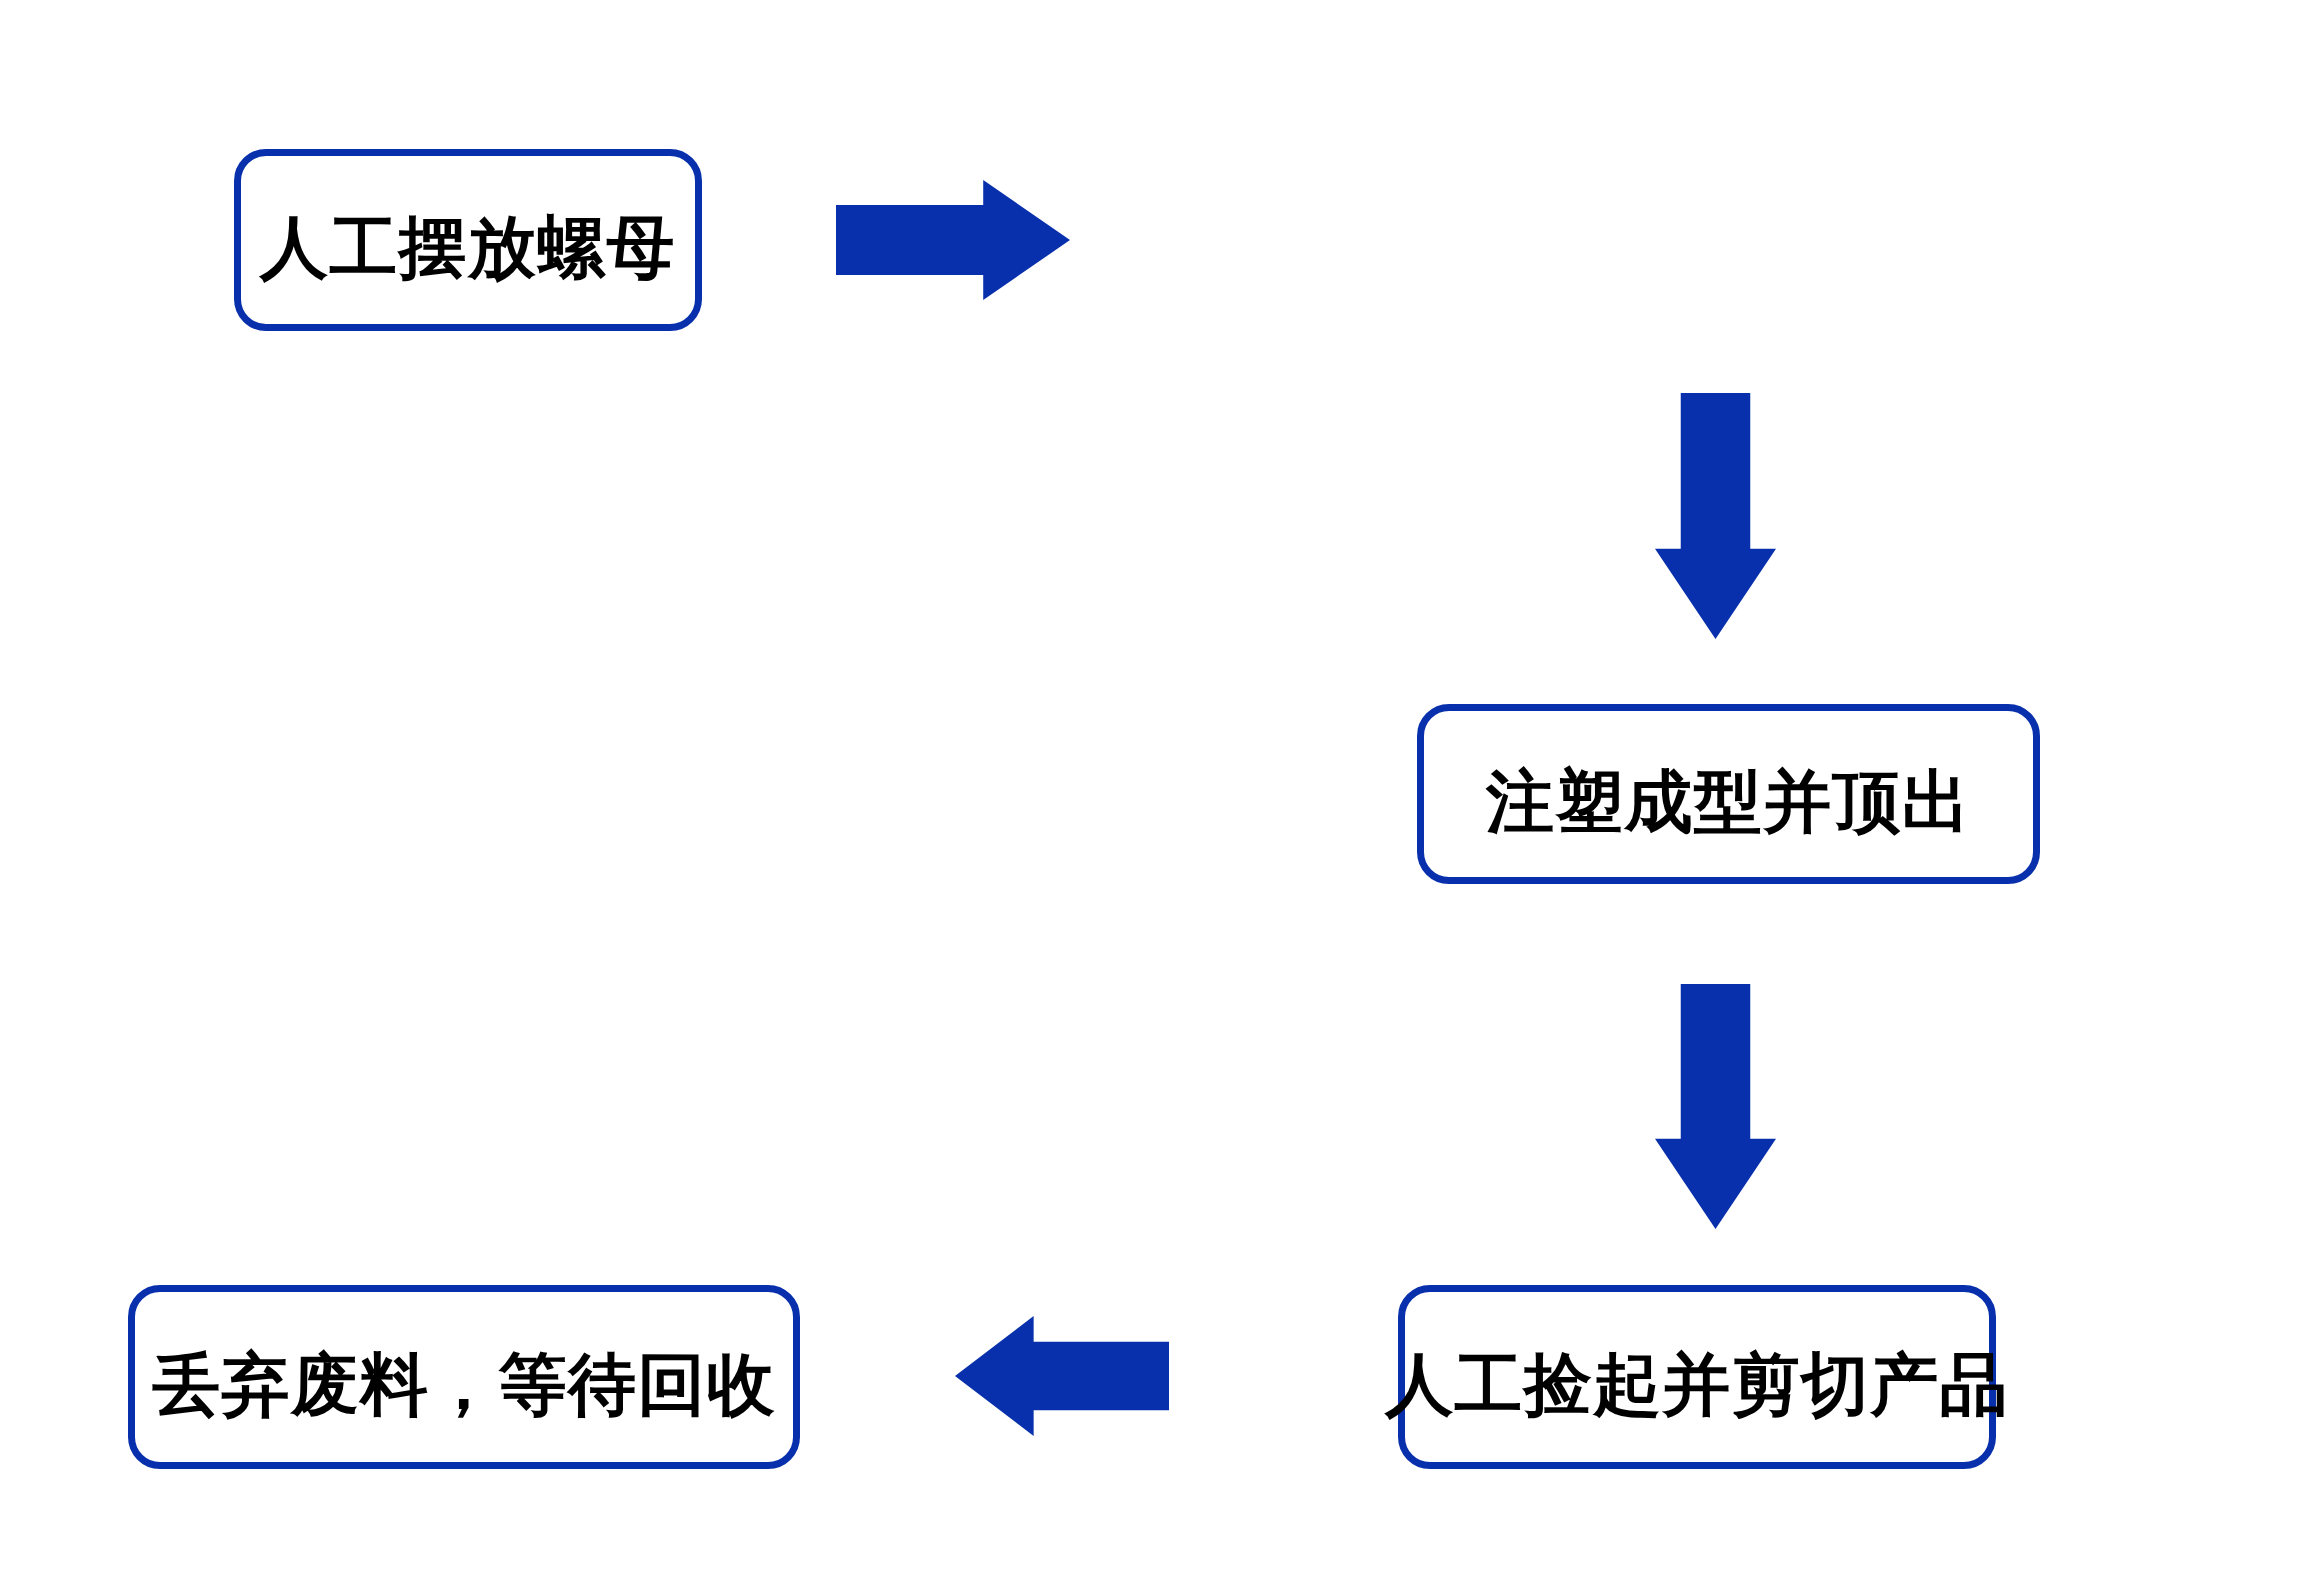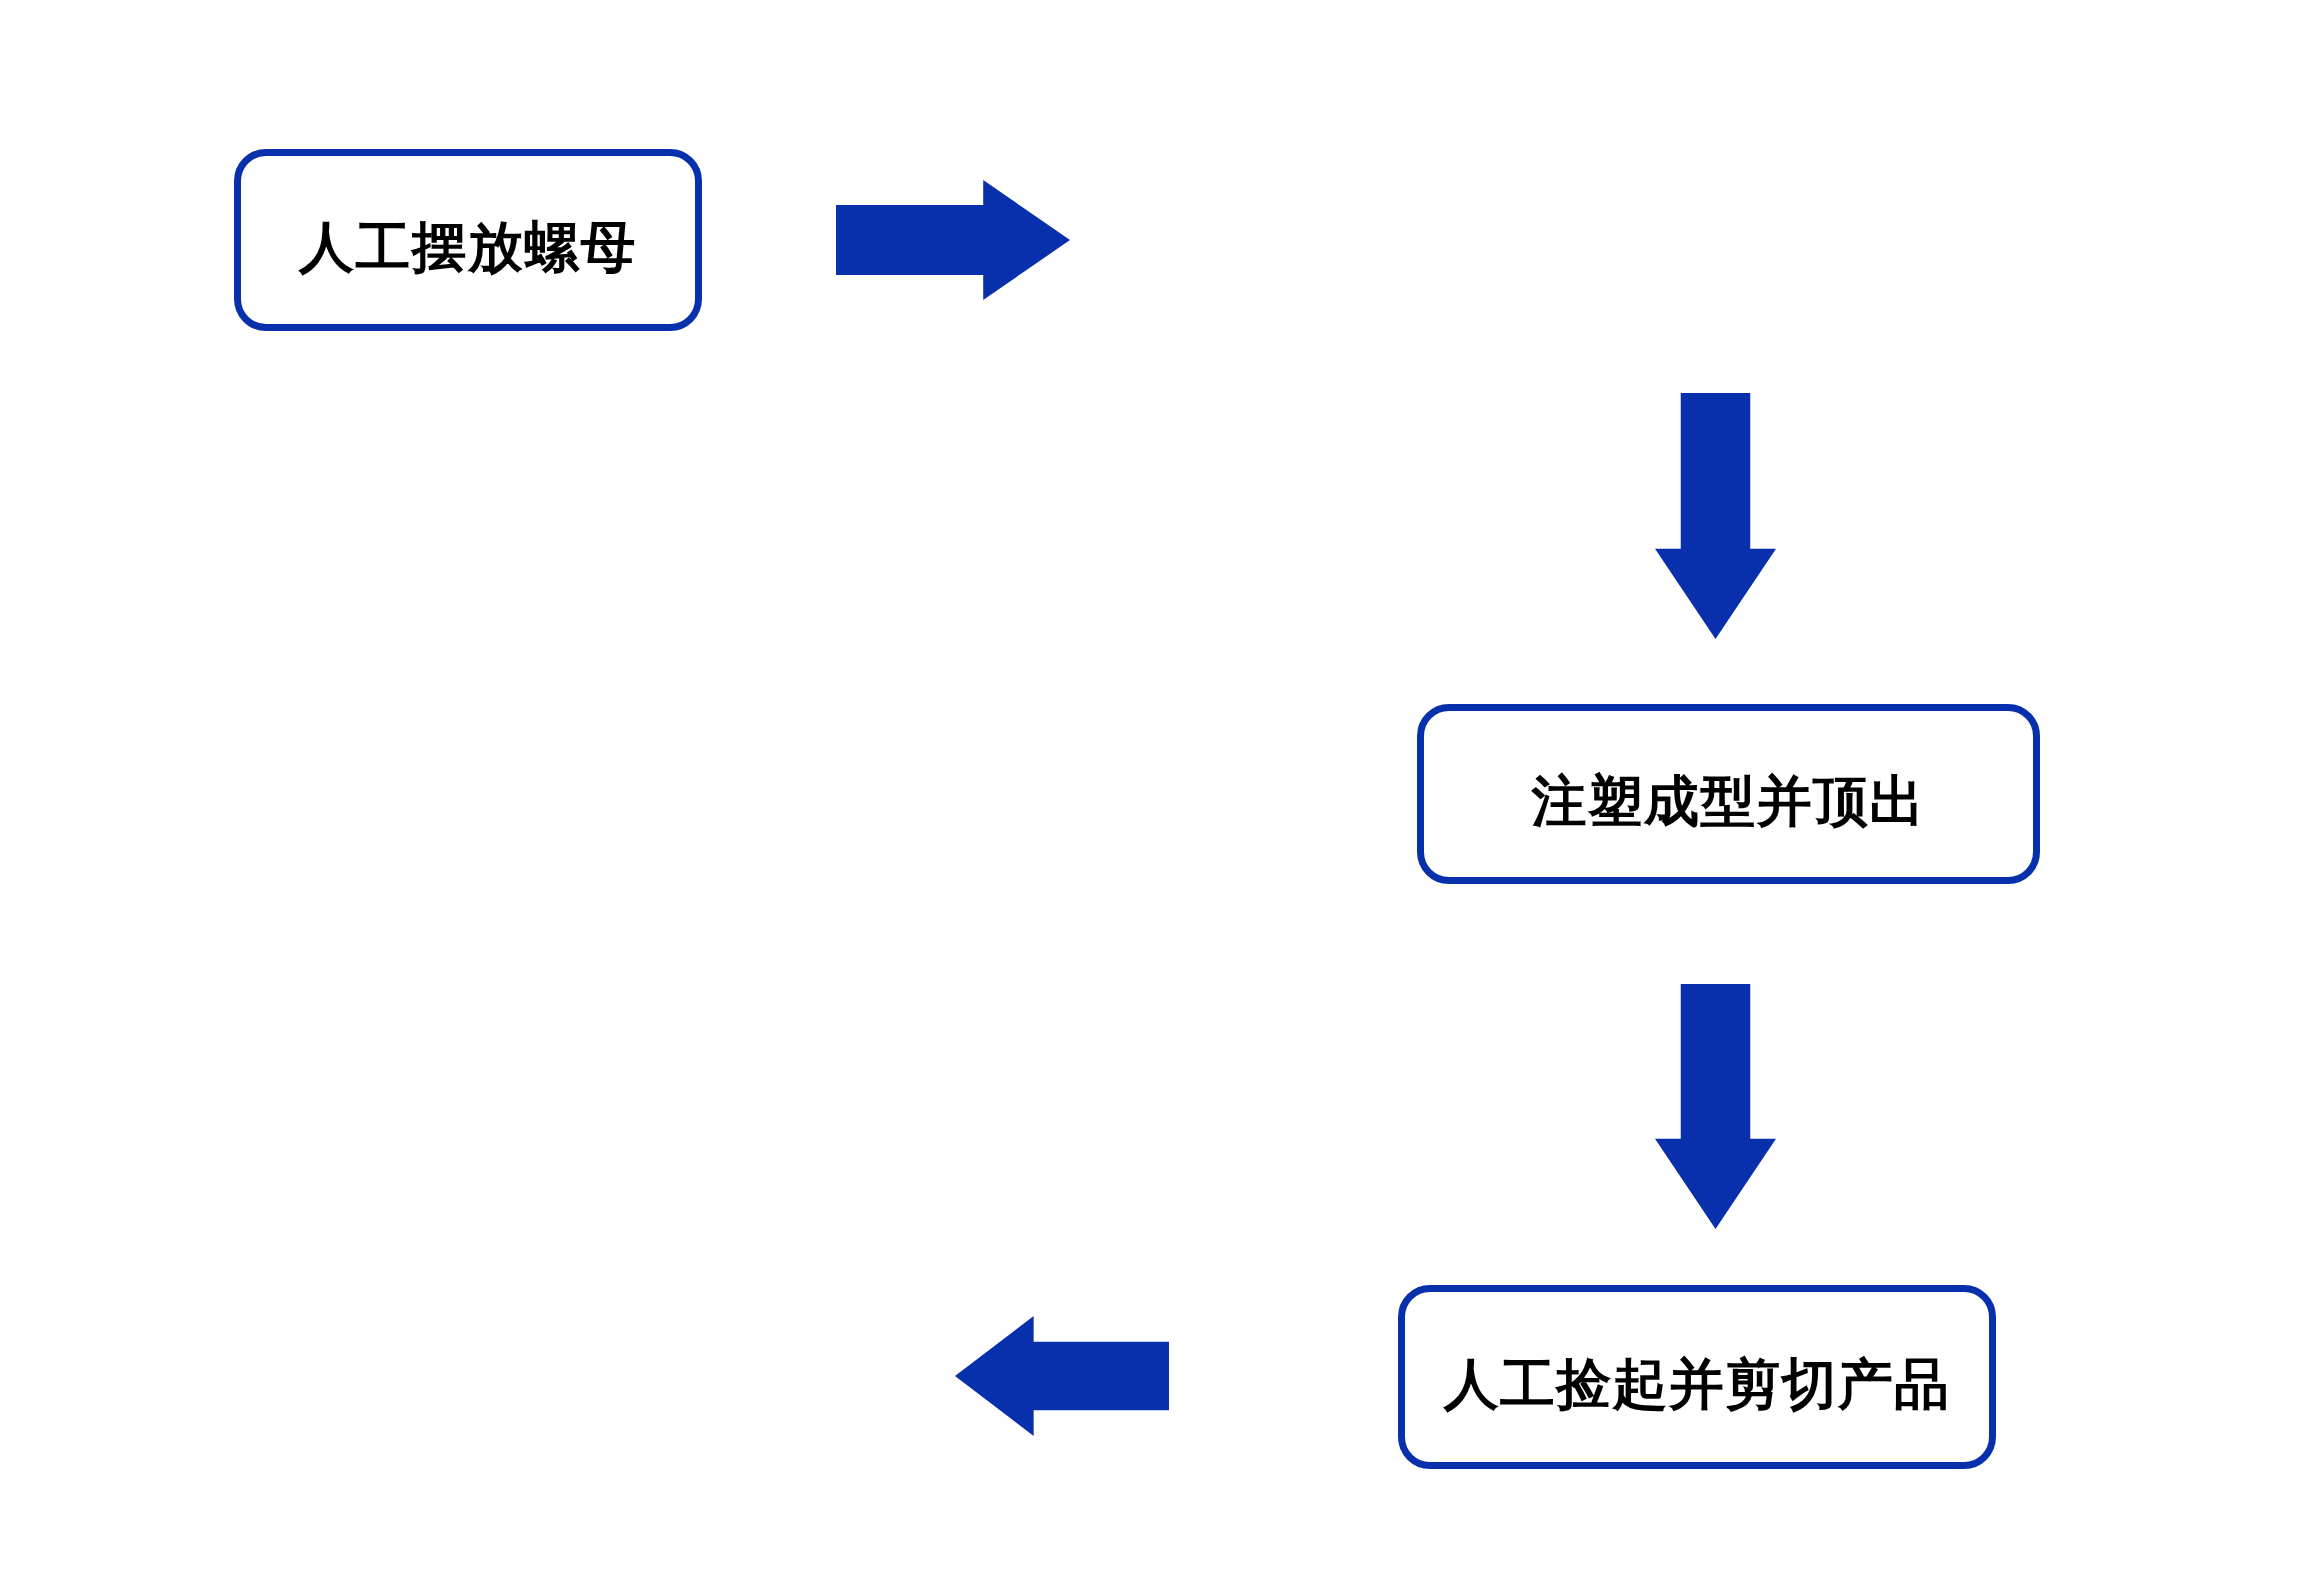--- a/index.html
+++ b/index.html
@@ -21,21 +21,21 @@
     box-sizing:border-box;
     border:7.7px solid var(--accent);
     border-radius:32px;
     background:var(--bg);
     display:flex;
     align-items:center;
     justify-content:center;
   }
   .node-label{
     color:var(--text);
-    font-size:55px;
+    font-size:68px;
     font-weight:bold;
     line-height:1;
     white-space:nowrap;
     letter-spacing:1.3px;
     margin-top:14px;
   }
   .arrow{
     position:absolute;
     color:var(--accent);
   }
@@ -81,15 +81,18 @@
   <div class="node" style="left:1398px;top:1285px;width:598px;height:184px;">
     <span class="node-label">人工捡起并剪切产品</span>
   </div>
 
   <div class="arrow" style="left:955px;top:1316px;width:214px;height:120px;">
     <svg viewBox="0 0 332 186" preserveAspectRatio="none" aria-hidden="true">
       <polygon points="332,40 122,40 122,0 0,93 122,186 122,146 332,146"></polygon>
     </svg>
   </div>
 
+  <div class="node" style="left:128px;top:1285px;width:672px;height:184px;">
+    <span class="node-label">丢弃废料，等待回收</span>
+  </div>
 
 </div>
 
 
 </body></html>

